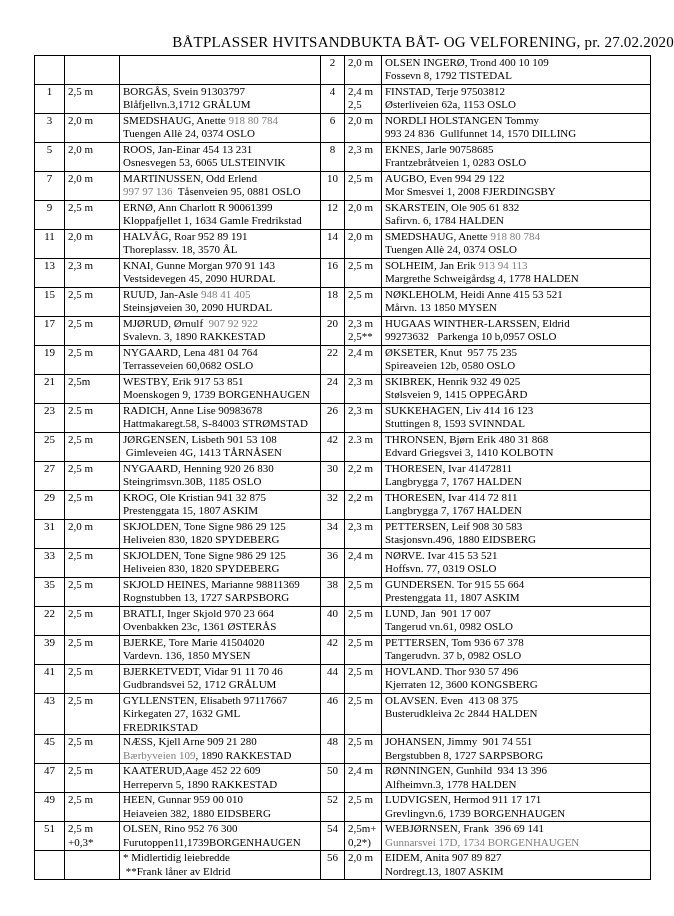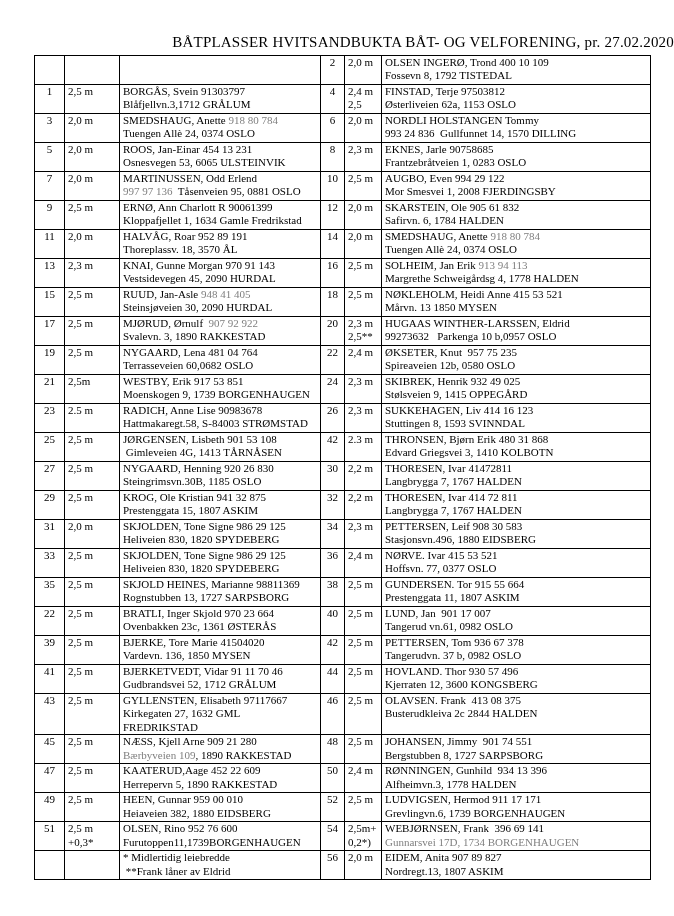--- a/index.html
+++ b/index.html
@@ -287,21 +287,21 @@
         <td class="num">33</td>
         <td class="size">2,5 m</td>
         <td>
           <div class="line"><span class="b ">SKJOLDEN, Tone Signe</span><span class=""> 986 29 125</span></div>
           <div class="line"><span class="">Heliveien 830, 1820 SPYDEBERG</span></div>
         </td>
         <td class="num">36</td>
         <td class="size">2,4 m</td>
         <td>
           <div class="line"><span class="b ">NØRVE. Ivar</span><span class=""> 415 53 521</span></div>
-          <div class="line"><span class="">Hoffsvn. 77, 0377 OSLO</span></div>
+          <div class="line"><span class="">Hoffsvn. 77, 0319 OSLO</span></div>
         </td>
       </tr>
       <tr>
         <td class="num">35</td>
         <td class="size">2,5 m</td>
         <td>
           <div class="line"><span class="b ">SKJOLD HEINES, Marianne</span><span class=""> 98811369</span></div>
           <div class="line"><span class="">Rognstubben 13, 1727 SARPSBORG</span></div>
         </td>
         <td class="num">38</td>
@@ -357,21 +357,21 @@
         <td class="num">43</td>
         <td class="size">2,5 m</td>
         <td>
           <div class="line"><span class="b ">GYLLENSTEN, Elisabeth</span><span class=""> 97117667</span></div>
           <div class="line"><span class="">Kirkegaten 27, 1632 GML</span></div>
           <div class="line"><span class="">FREDRIKSTAD</span></div>
         </td>
         <td class="num">46</td>
         <td class="size">2,5 m</td>
         <td>
-          <div class="line"><span class="b ">OLAVSEN. Frank</span><span class="">  413 08 375</span></div>
+          <div class="line"><span class="b ">OLAVSEN. Even</span><span class="">  413 08 375</span></div>
           <div class="line"><span class="">Busterudkleiva 2c 2844 HALDEN</span></div>
         </td>
       </tr>
       <tr>
         <td class="num">45</td>
         <td class="size">2,5 m</td>
         <td>
           <div class="line"><span class="b ">NÆSS, Kjell Arne</span><span class=""> 909 21 280</span></div>
           <div class="line"><span class="m">Bærbyveien 109</span><span class="">, 1890 RAKKESTAD</span></div>
         </td>
@@ -408,21 +408,21 @@
         <td>
           <div class="line"><span class="b ">LUDVIGSEN, Hermod</span><span class=""> 911 17 171</span></div>
           <div class="line"><span class="">Grevlingvn.6, 1739 BORGENHAUGEN</span></div>
         </td>
       </tr>
       <tr>
         <td class="num">51</td>
         <td class="size">2,5 m
 +0,3*</td>
         <td>
-          <div class="line"><span class="b ">OLSEN, Rino</span><span class=""> 952 76 600</span></div>
+          <div class="line"><span class="b ">OLSEN, Rino</span><span class=""> 952 76 300</span></div>
           <div class="line"><span class="">Furutoppen11,1739BORGENHAUGEN</span></div>
         </td>
         <td class="num">54</td>
         <td class="size">2,5m+
 0,2*)</td>
         <td>
           <div class="line"><span class="b ">WEBJØRNSEN, Frank</span><span class="">  396 69 141</span></div>
           <div class="line"><span class="m">Gunnarsvei 17D, 1734 BORGENHAUGEN</span></div>
         </td>
       </tr>

